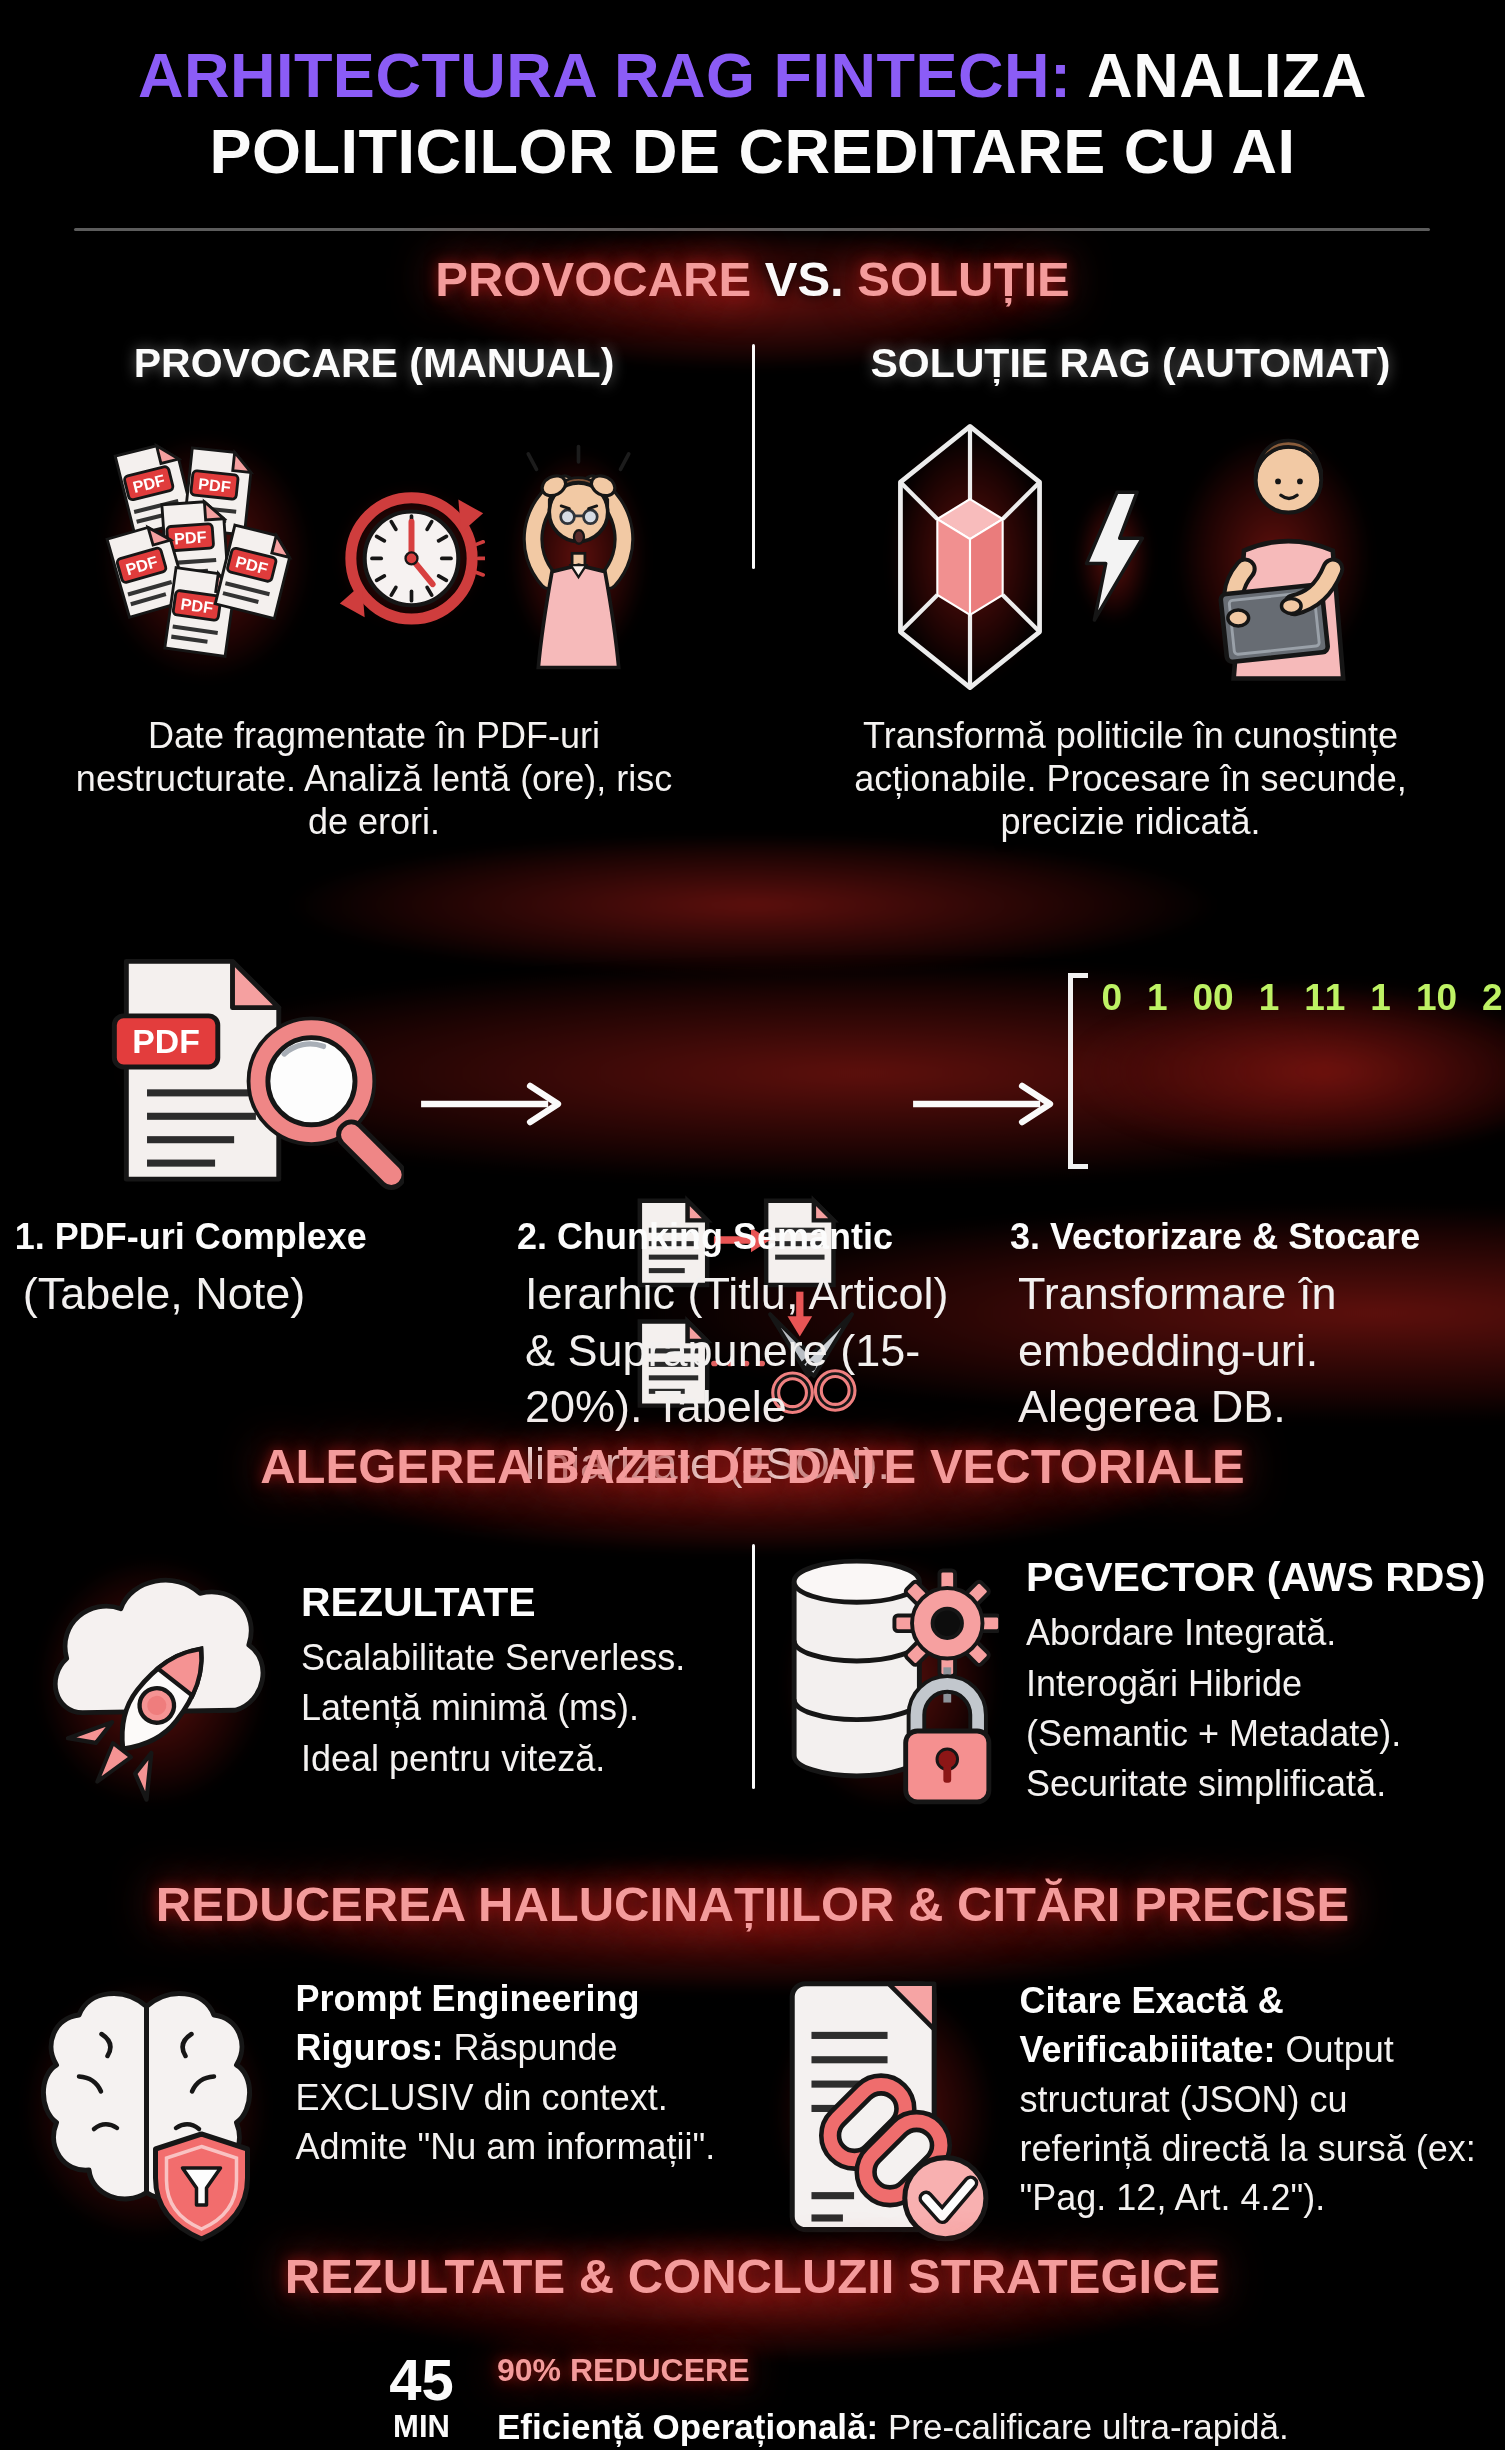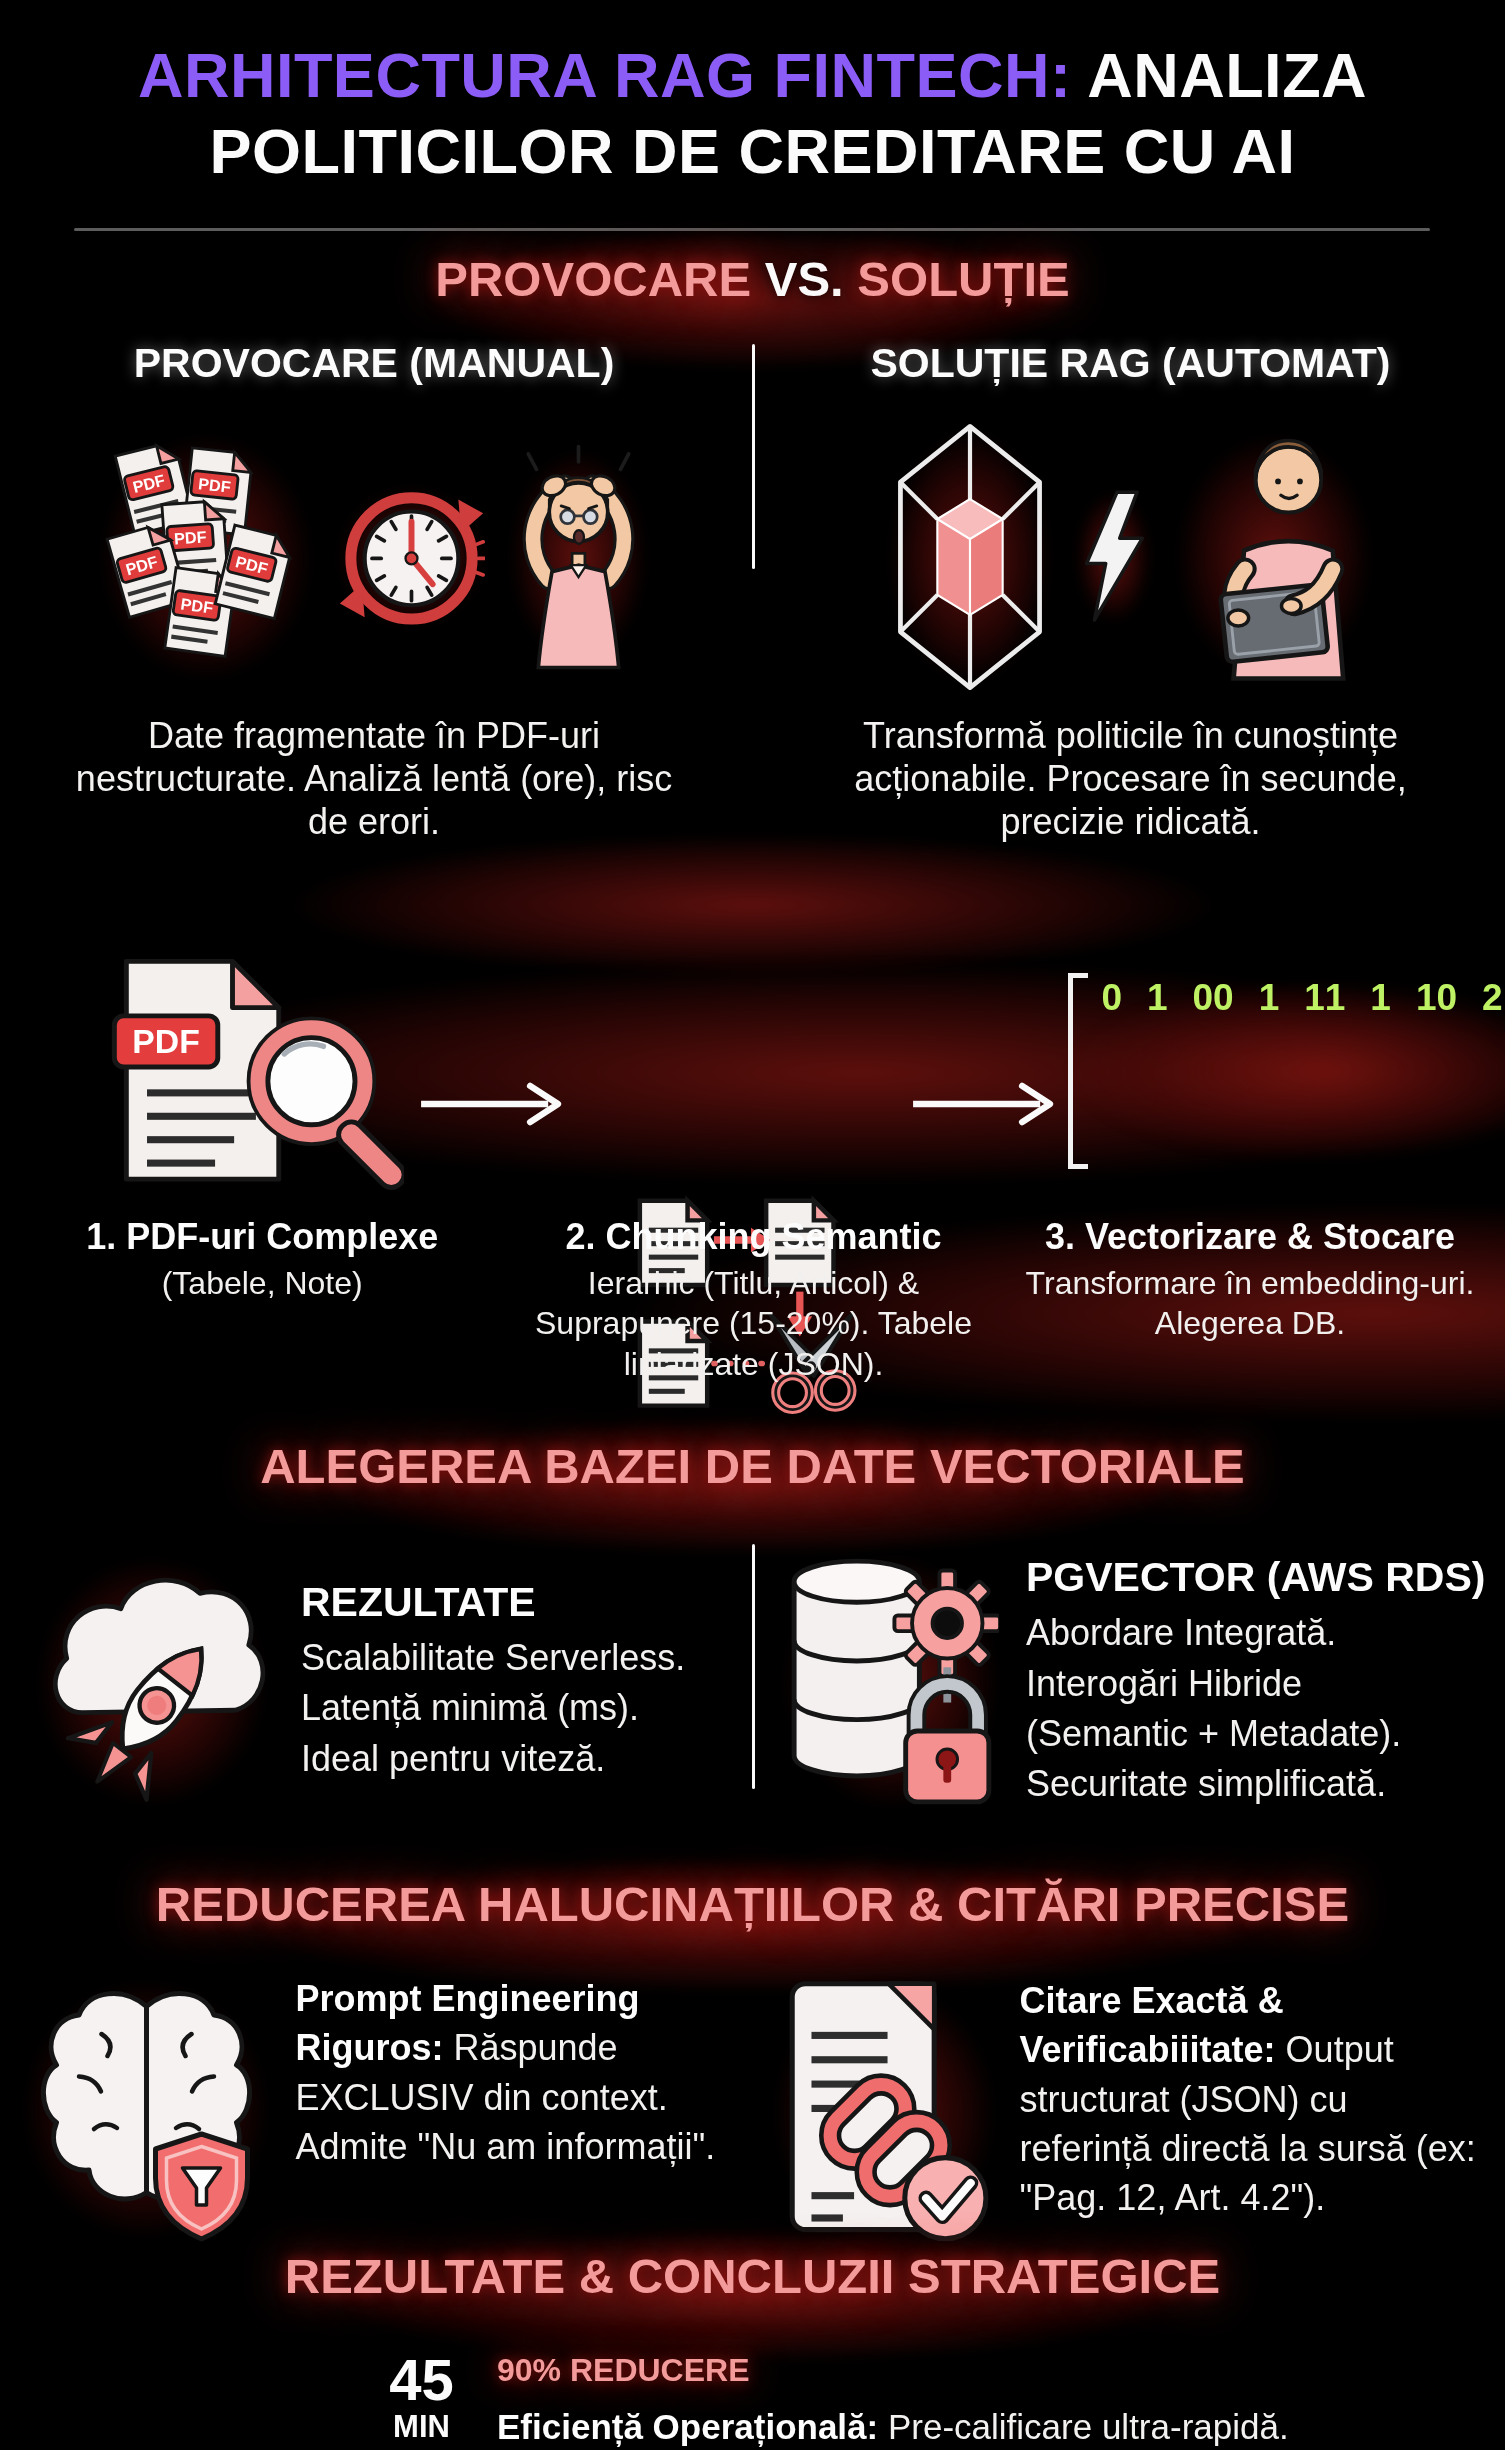--- a/index.html
+++ b/index.html
@@ -29,23 +29,23 @@
   .vs-col.right{left:784px;width:693px;}
   .col-title{font-size:41px;font-weight:700;color:#fcfcfc;margin:0;text-shadow:0 0 13.7px rgba(255,255,255,.4);}
   .vs-icons{display:flex;justify-content:center;align-items:center;gap:25.5px;height:299px;margin-top:20.6px;}
   .desc{margin:8.8px auto 0;font-size:36px;line-height:1.19;color:#f4f2f1;
         text-shadow:0 1px 8.8px rgba(0,0,0,.9);}
   .vs-col.left .desc{max-width:642px;}
   .vs-col.right .desc{max-width:686px;}
   .vdiv{position:absolute;width:2.5px;background:#fafafa;z-index:1;border-radius:1.5px;}
   
   .parrow{position:absolute;top:1082px;z-index:1;}
-  .plabel{position:absolute;top:1216px;text-align:center;z-index:1;}
+  .plabel{position:absolute;top:1216px;text-align:left;z-index:1;}
   .plabel h4{font-size:36px;font-weight:700;margin:0 0 4.9px;color:#fcfcfc;}
-  .plabel p{font-size:32px;line-height:1.26;margin:0;color:#f2f0ef;}
+  .plabel p{font-size:45px;line-height:1.26;margin:8px;color:#f2f0ef;}
   .pl1{left:14.7px;width:495px;}
   .pl2{left:517px;width:473px;}
   .pl3{left:1010px;width:480px;}
   .step3{position:absolute;left:1068px;top:973px;display:flex;align-items:center;gap:25.5px;z-index:1;}
   .matrix{display:flex;gap:9.8px;align-items:stretch;height:196px;position:relative;z-index:1;}
   .bracket{width:14.7px;border:5.4px solid #f2f2f2;}
   .bracket.l{border-right:0;}
   .bracket.r{border-left:0;}
   .mrows{display:flex;flex-direction:row;justify-content:space-between;padding:5.9px 3.9px;
          font-size:37px;font-weight:600;color:#bef264;word-spacing:14.7px;line-height:1;

